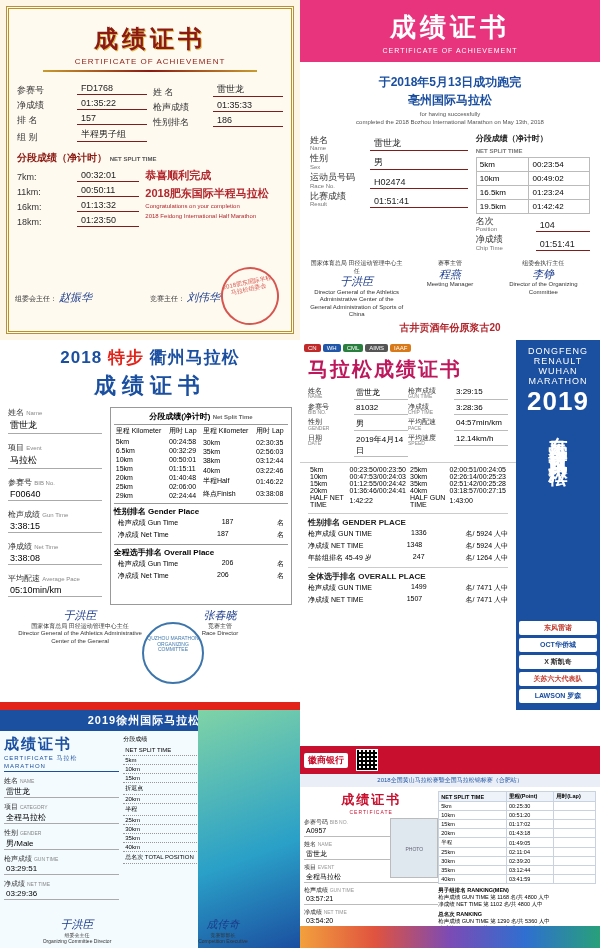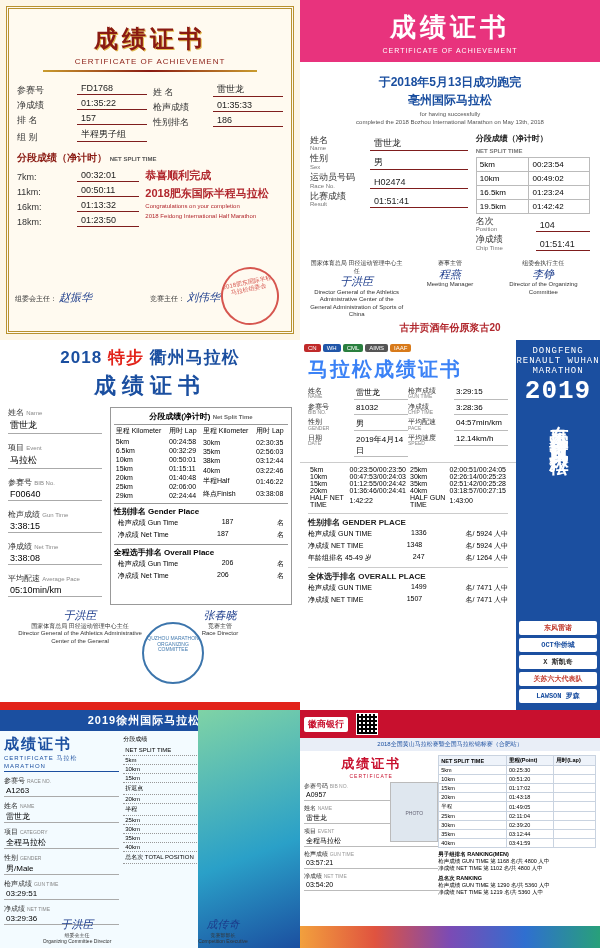--- a/index.html
+++ b/index.html
@@ -99,23 +99,23 @@
   .c3-blk .rw{ display:flex; justify-content:space-between; padding:1px 4px;}
   .c3-sign { display:flex; padding:0 10px; font-size:6px; color:#333; }
   .c3-sign div{ flex:1; text-align:center; line-height:1.25;}
   .c3-stamp{ position:absolute; right:96px; bottom:26px; width:62px; height:62px; border:2px solid #1b5e9e;
     border-radius:50%; color:#1b5e9e; font-size:5px; text-align:center; padding-top:12px; line-height:1.1; opacity:.85;}
   .c3-bar{ position:absolute; bottom:0; left:0; right:0; height:8px; background:#e2231a;}
 
   
   .c4 { background:#fff; display:flex; }
   .c4-main { width:72%; position:relative; }
-  .c4-side { width:28%; background:#1b4fa0; color:#fff; position:relative;font-family:Liberation Mono, monospace; }
+  .c4-side { width:28%; background:#1b4fa0; color:#fff; position:relative; }
   .c4-logos { display:flex; gap:2px; padding:4px 4px 2px; align-items:center; flex-wrap:wrap;}
-  .c4-h1 { font-size:20px; color:#3b82f6; font-weight:bold; letter-spacing:2px; padding:2px 8px 0;}
+  .c4-h1 { font-size:20px; color:#be185d; font-weight:bold; letter-spacing:2px; padding:2px 8px 0;}
   .c4-h2 { font-size:9px; color:#1b4fa0; letter-spacing:1px; padding:0 8px 3px; border-bottom:2px solid #1b4fa0; margin:0 8px;}
   .c4-grid { display:flex; padding:4px 8px 0; font-size:7px;}
   .c4-grid > div { flex:1;}
   .kv { display:flex; margin-bottom:3px;}
   .kv .k { width:46px; color:#333; line-height:1.05;}
   .kv .k i{ font-style:normal; display:block; font-size:5px; color:#888;}
   .kv .v { flex:1; border-bottom:1px solid #bbb; font-size:8px; padding-left:2px;}
   .c4-split { display:flex; font-size:7px; padding:3px 8px; border-top:1px solid #ccc; margin-top:2px;}
   .c4-split table{ width:50%; border-collapse:collapse;}
   .c4-split td{ padding:0 2px; }
@@ -144,21 +144,21 @@
   .c5-f .v{ border-bottom:1px solid #aaa; font-size:8px; min-height:11px; padding-left:2px;}
   .c5-tbl{ width:100%; border-collapse:collapse; font-size:6px;}
   .c5-tbl td{ border-bottom:1px dotted #999; padding:1px 2px;}
   .c5-foot{ position:absolute; left:4px; bottom:4px; right:4px; display:flex; font-size:5px; color:#333;}
   .c5-foot div{flex:1; text-align:center;}
   .c5-strip{ position:absolute; right:0; top:0; bottom:0; width:34%;
     background:linear-gradient(160deg,#7fd3a6,#2aa0c8 60%,#1b4fa0);}
 
   
   .c6{ background:#ffffff; position:relative;}
-  .c6-top{ background:#c8102e; color:#fff; font-size:9px; font-weight:bold; padding:3px 4px; display:flex; align-items:center; gap:4px;}
+  .c6-top{ background:#c8102e; color:#fff; font-size:9px; font-weight:bold; padding:3px 4px; display:flex; align-items:center; gap:4px;margin-top:36px;}
   .c6-top .bank{ background:#fff; color:#c8102e; font-size:9px; padding:1px 4px; border-radius:2px;}
   .c6-sub{ background:#e9eef7; color:#1b4fa0; font-size:6px; padding:2px 4px; text-align:center;}
   .c6-body{ display:flex; padding:4px;}
   .c6-left{ width:46%;}
   .c6-right{ width:54%; font-size:5.5px;}
   .c6-ct{ color:#c8102e; font-weight:bold; font-size:13px; text-align:center; letter-spacing:2px;}
   .c6-cten{ color:#c8102e; font-size:5px; text-align:center; letter-spacing:1px; margin-bottom:3px;}
   .c6-f{ font-size:6px; margin-bottom:3px;}
   .c6-f .k{ color:#333;} .c6-f .k i{ font-style:normal; font-size:5px; color:#999;}
   .c6-f .v{ border-bottom:1px solid #bbb; min-height:10px; font-size:7px; padding-left:2px;}
@@ -690,24 +690,20 @@
     <div class="c5-strip"></div>
     <div class="c5-band">2019徐州国际马拉松赛</div>
     <div class="c5-wrap">
       <div class="c5-left">
         <div class="c5-title">成绩证书</div>
         <div class="c5-title2">
           <span>CERTIFICATE</span>
           <span>马拉松 MARATHON</span>
         </div>
         <div class="c5-f">
-          <div class="k"><span>参赛号</span> <i>RACE NO.</i></div>
-          <div class="v">A1263</div>
-        </div>
-        <div class="c5-f">
           <div class="k"><span>姓名</span> <i>NAME</i></div>
           <div class="v">雷世龙</div>
         </div>
         <div class="c5-f">
           <div class="k"><span>项目</span> <i>CATEGORY</i></div>
           <div class="v">全程马拉松</div>
         </div>
         <div class="c5-f">
           <div class="k"><span>性别</span> <i>GENDER</i></div>
           <div class="v">男/Male</div>

